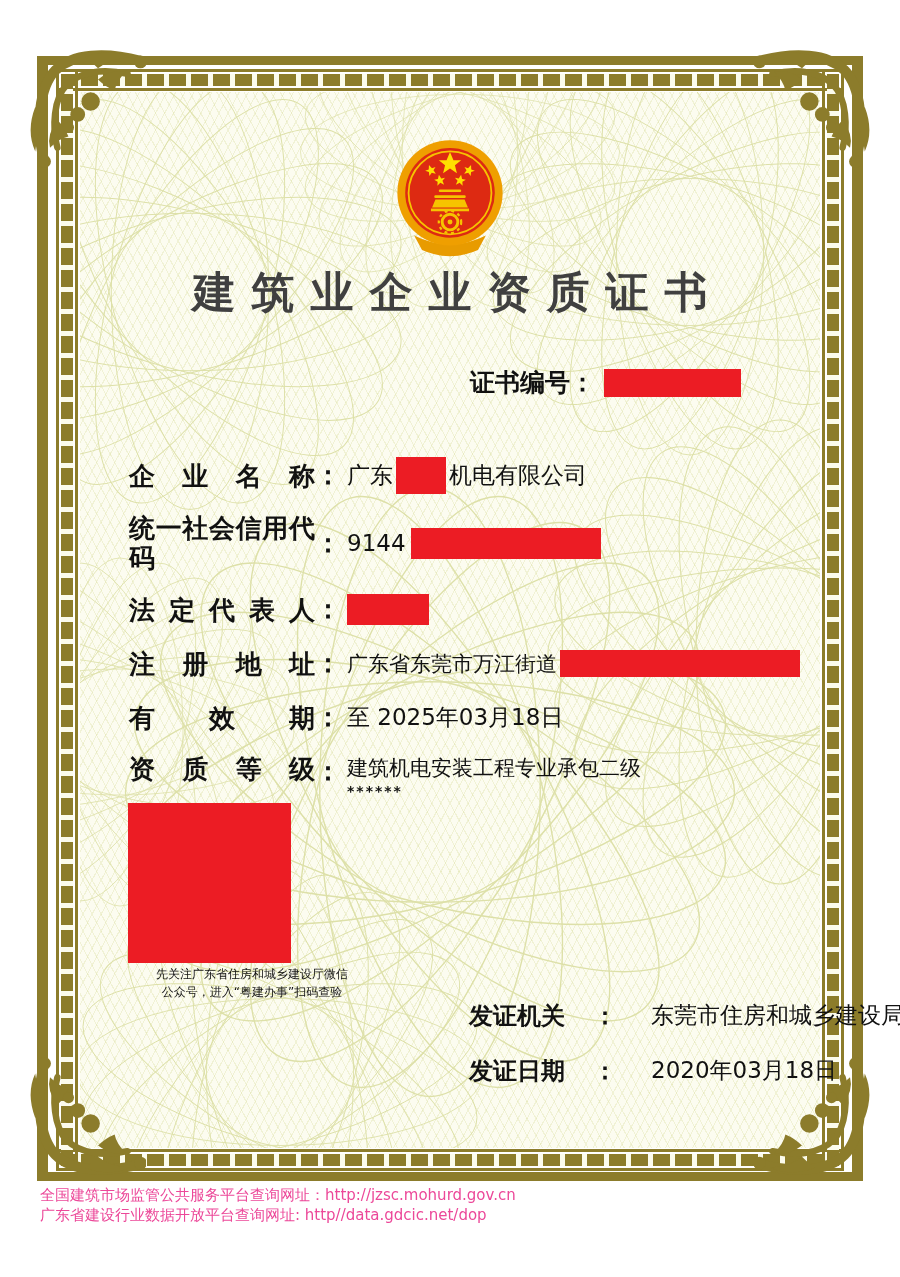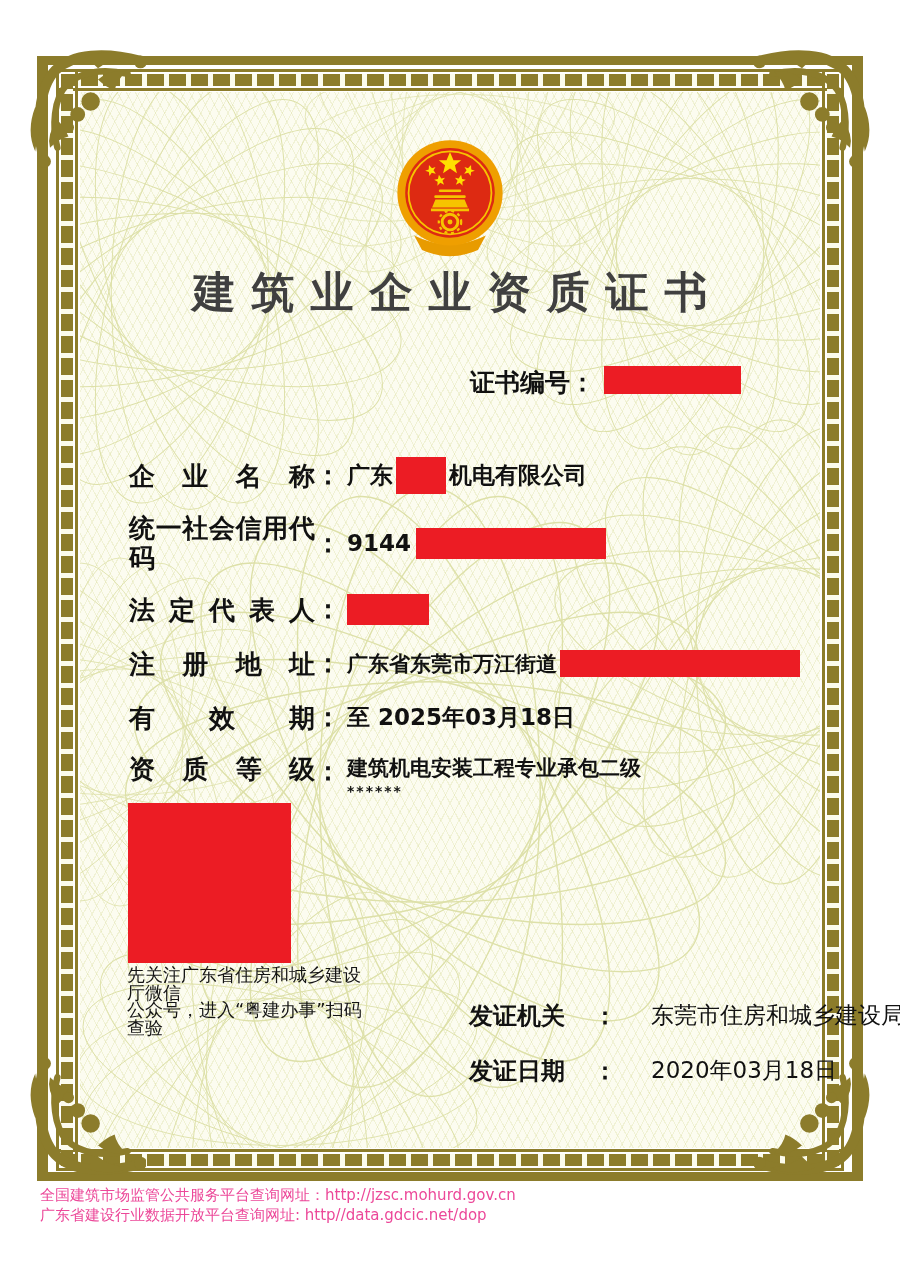--- a/index.html
+++ b/index.html
@@ -34,41 +34,41 @@
     background-image:
       repeating-linear-gradient(62deg,rgba(214,218,150,.30) 0 1px,transparent 1px 8px),
       repeating-linear-gradient(-62deg,rgba(214,218,150,.30) 0 1px,transparent 1px 8px);
   }
   #guilloche svg{width:100%;height:100%;}
   
   .content{position:absolute;z-index:4;}
   #emblem{left:394px;top:139px;width:112px;height:119px;}
   #title{left:0;right:0;top:264px;text-align:center;font-size:43px;font-weight:bold;
          letter-spacing:16px;text-indent:16px;color:#404040;}
-  #cert-no-row{left:470px;top:366px;display:flex;
+  #cert-no-row{left:470px;top:366px;display:flex;align-items:center;
                font-size:25px;font-weight:bold;}
   .redact{background:#ec1c24;display:inline-block;}
   #cert-no-box{width:137px;height:28px;margin-left:9px;}
   #fields{left:129px;top:457px;}
   .field-row{display:flex;align-items:center;min-height:34px;margin-bottom:19px;}
   .field-row.top-align{align-items:flex-start;}
   .field-label{display:inline-block;width:186px;font-size:26px;font-weight:bold;
                text-align:justify;text-align-last:justify;line-height:30px;}
   .field-colon{font-size:26px;font-weight:bold;margin:0 6px 0 0;}
-  .field-value{font-size:23px;font-weight:700;display:flex;align-items:center;}
+  .field-value{font-size:23px;font-weight:400;display:flex;align-items:center;}
   .field-value .part{white-space:nowrap;}
   #company-box{width:50px;height:37px;margin:0 3px;}
   #code-box{width:190px;height:31px;margin-left:5px;}
   #rep-box{width:82px;height:31px;}
   #addr-box{width:240px;height:27px;margin-left:3px;}
   .value-sm{font-size:21px;}
   .value-stack{display:flex;flex-direction:column;}
   .qual-note{font-size:14px;font-weight:bold;letter-spacing:2px;line-height:14px;margin-top:2px;}
   #qr-box{left:128px;top:803px;width:163px;height:160px;background:#ec1c24;}
-  #qr-caption{left:127px;top:966px;width:250px;font-size:18px;line-height:17.5px;color:#141414;}
+  #qr-caption{left:127px;top:966px;width:250px;font-size:12px;line-height:17.5px;color:#141414;text-align:center;}
   #issue{left:469px;top:1000px;}
   .issue-row{display:flex;margin-bottom:23px;gap:28px;}
   .issue-label{font-size:24px;font-weight:bold;white-space:nowrap;}
   .issue-colon{font-size:24px;font-weight:bold;margin-right:6px;}
   .issue-value{font-size:23px;font-weight:400;white-space:nowrap;}
   #footer{left:40px;top:1185px;font-size:15px;line-height:20px;color:#ec4899;z-index:4;}
 </style>
 </head>
 <body>
 

